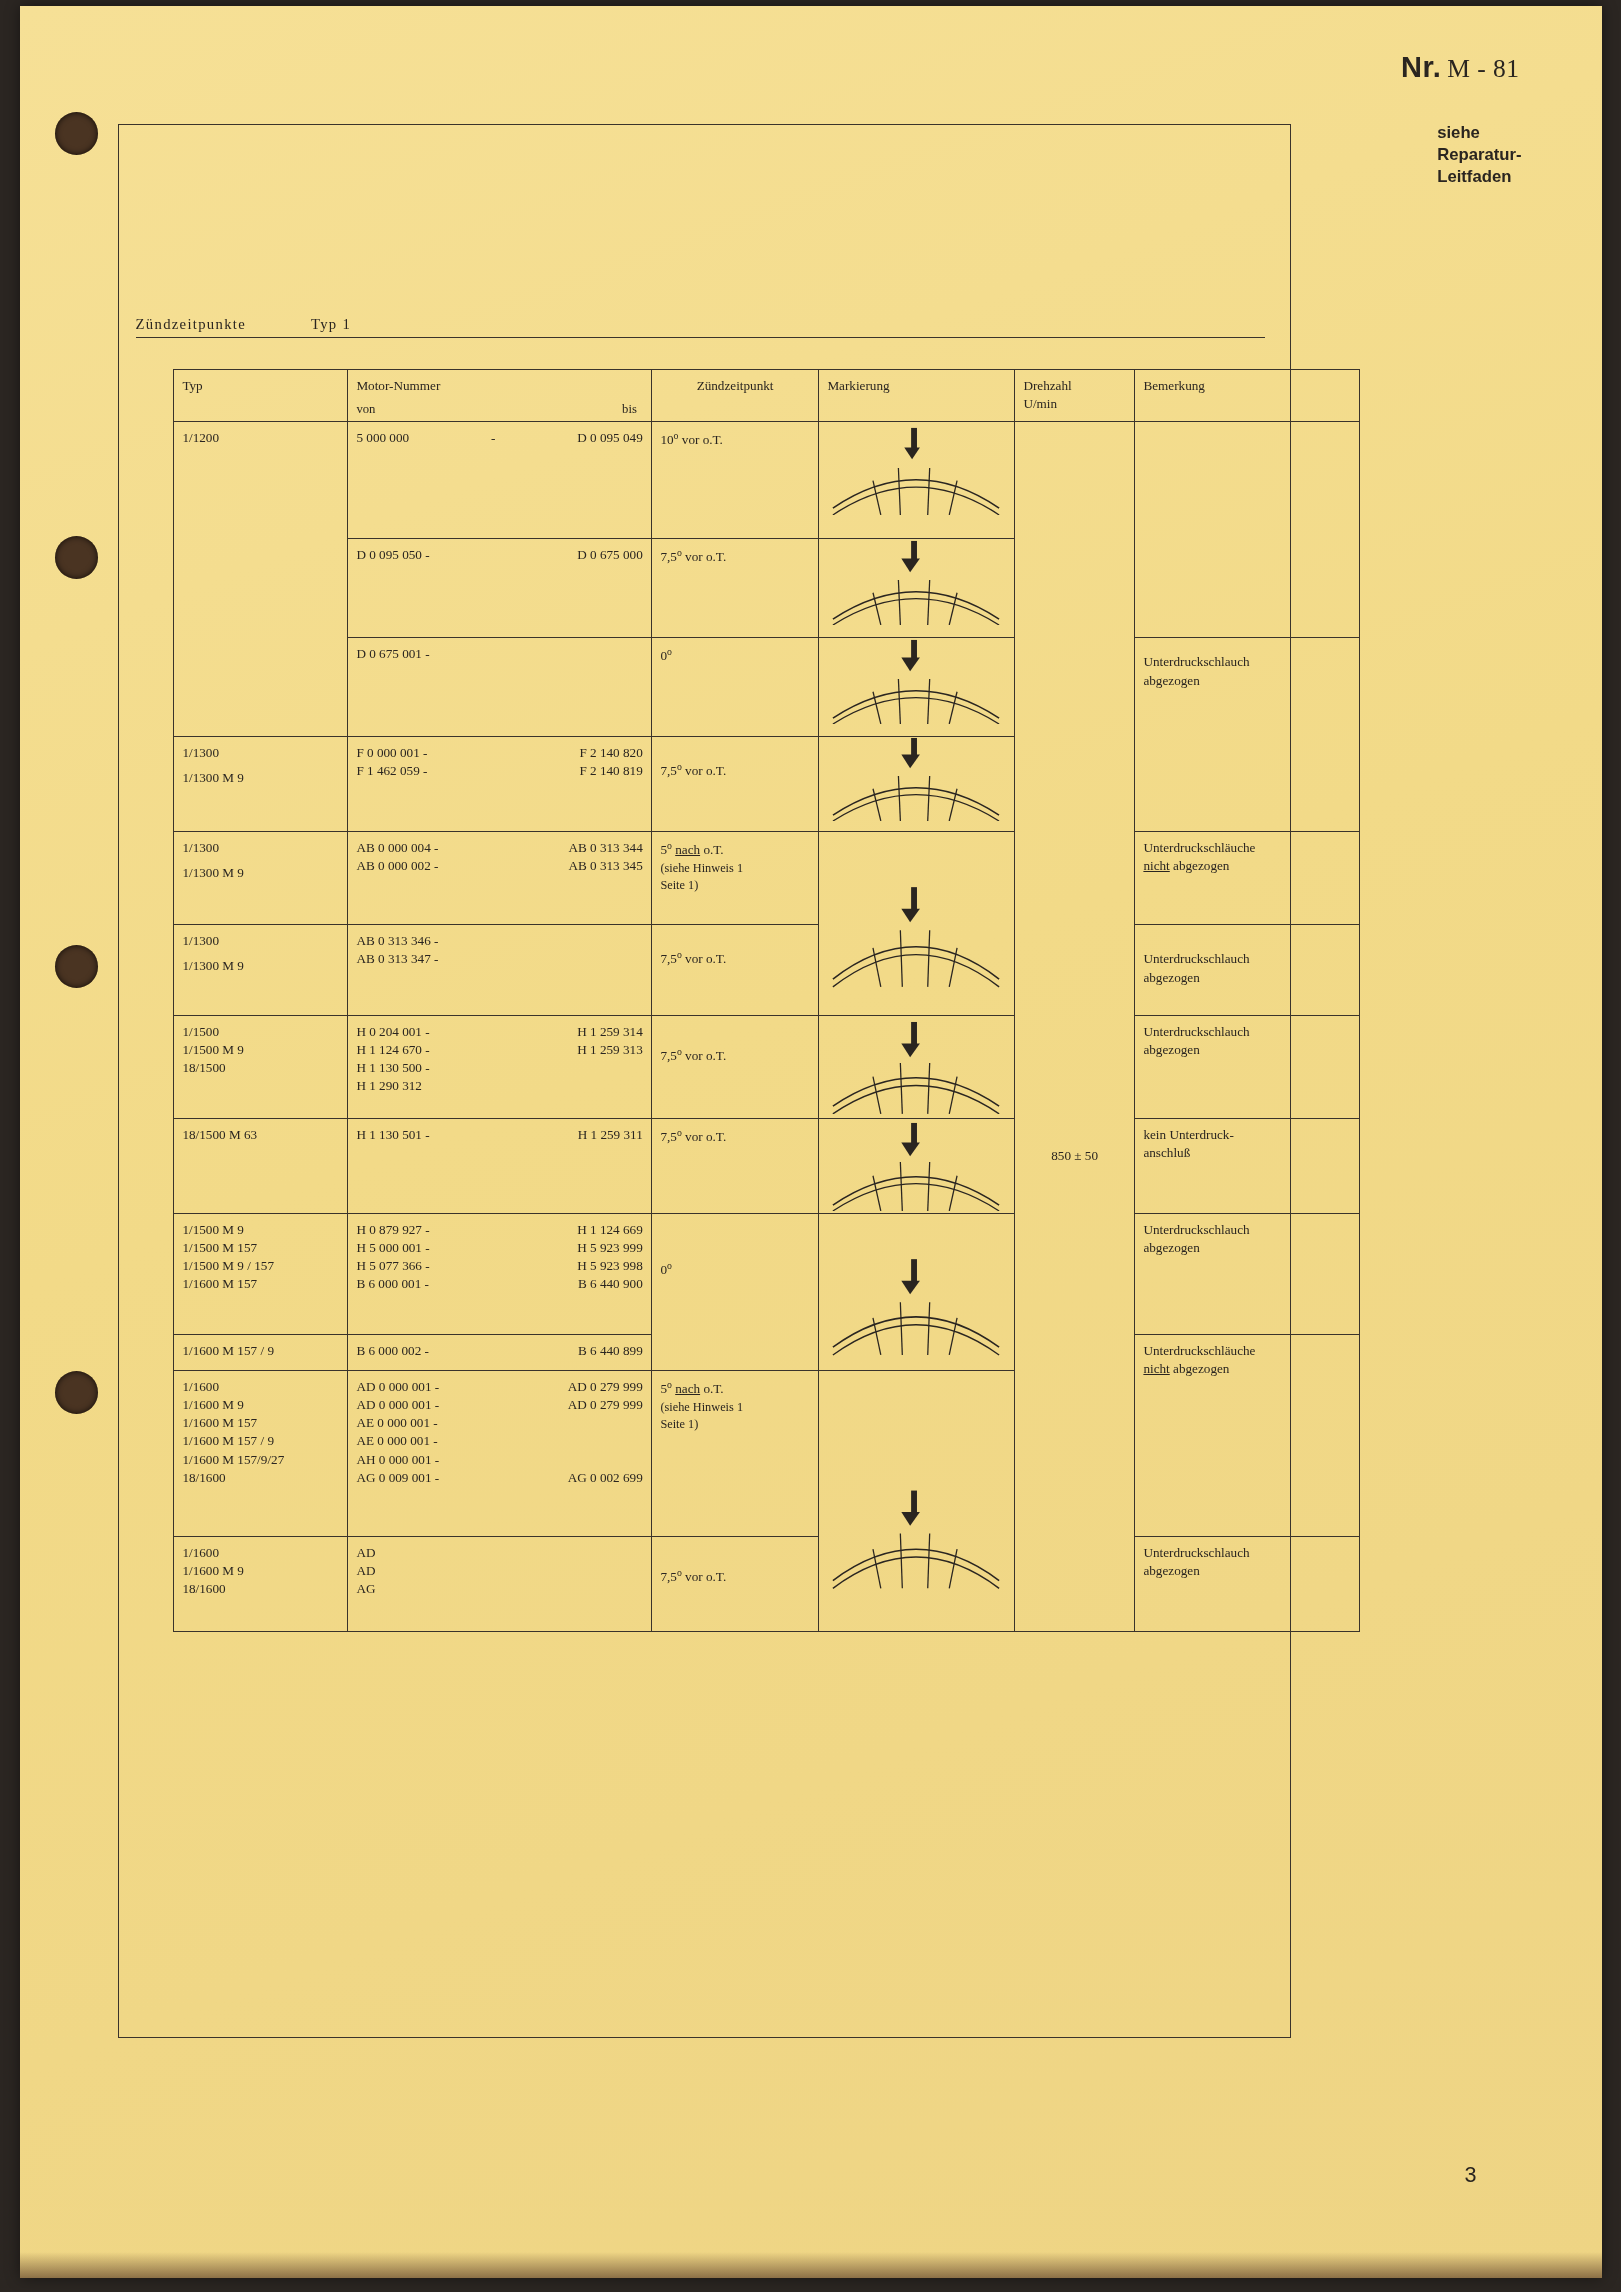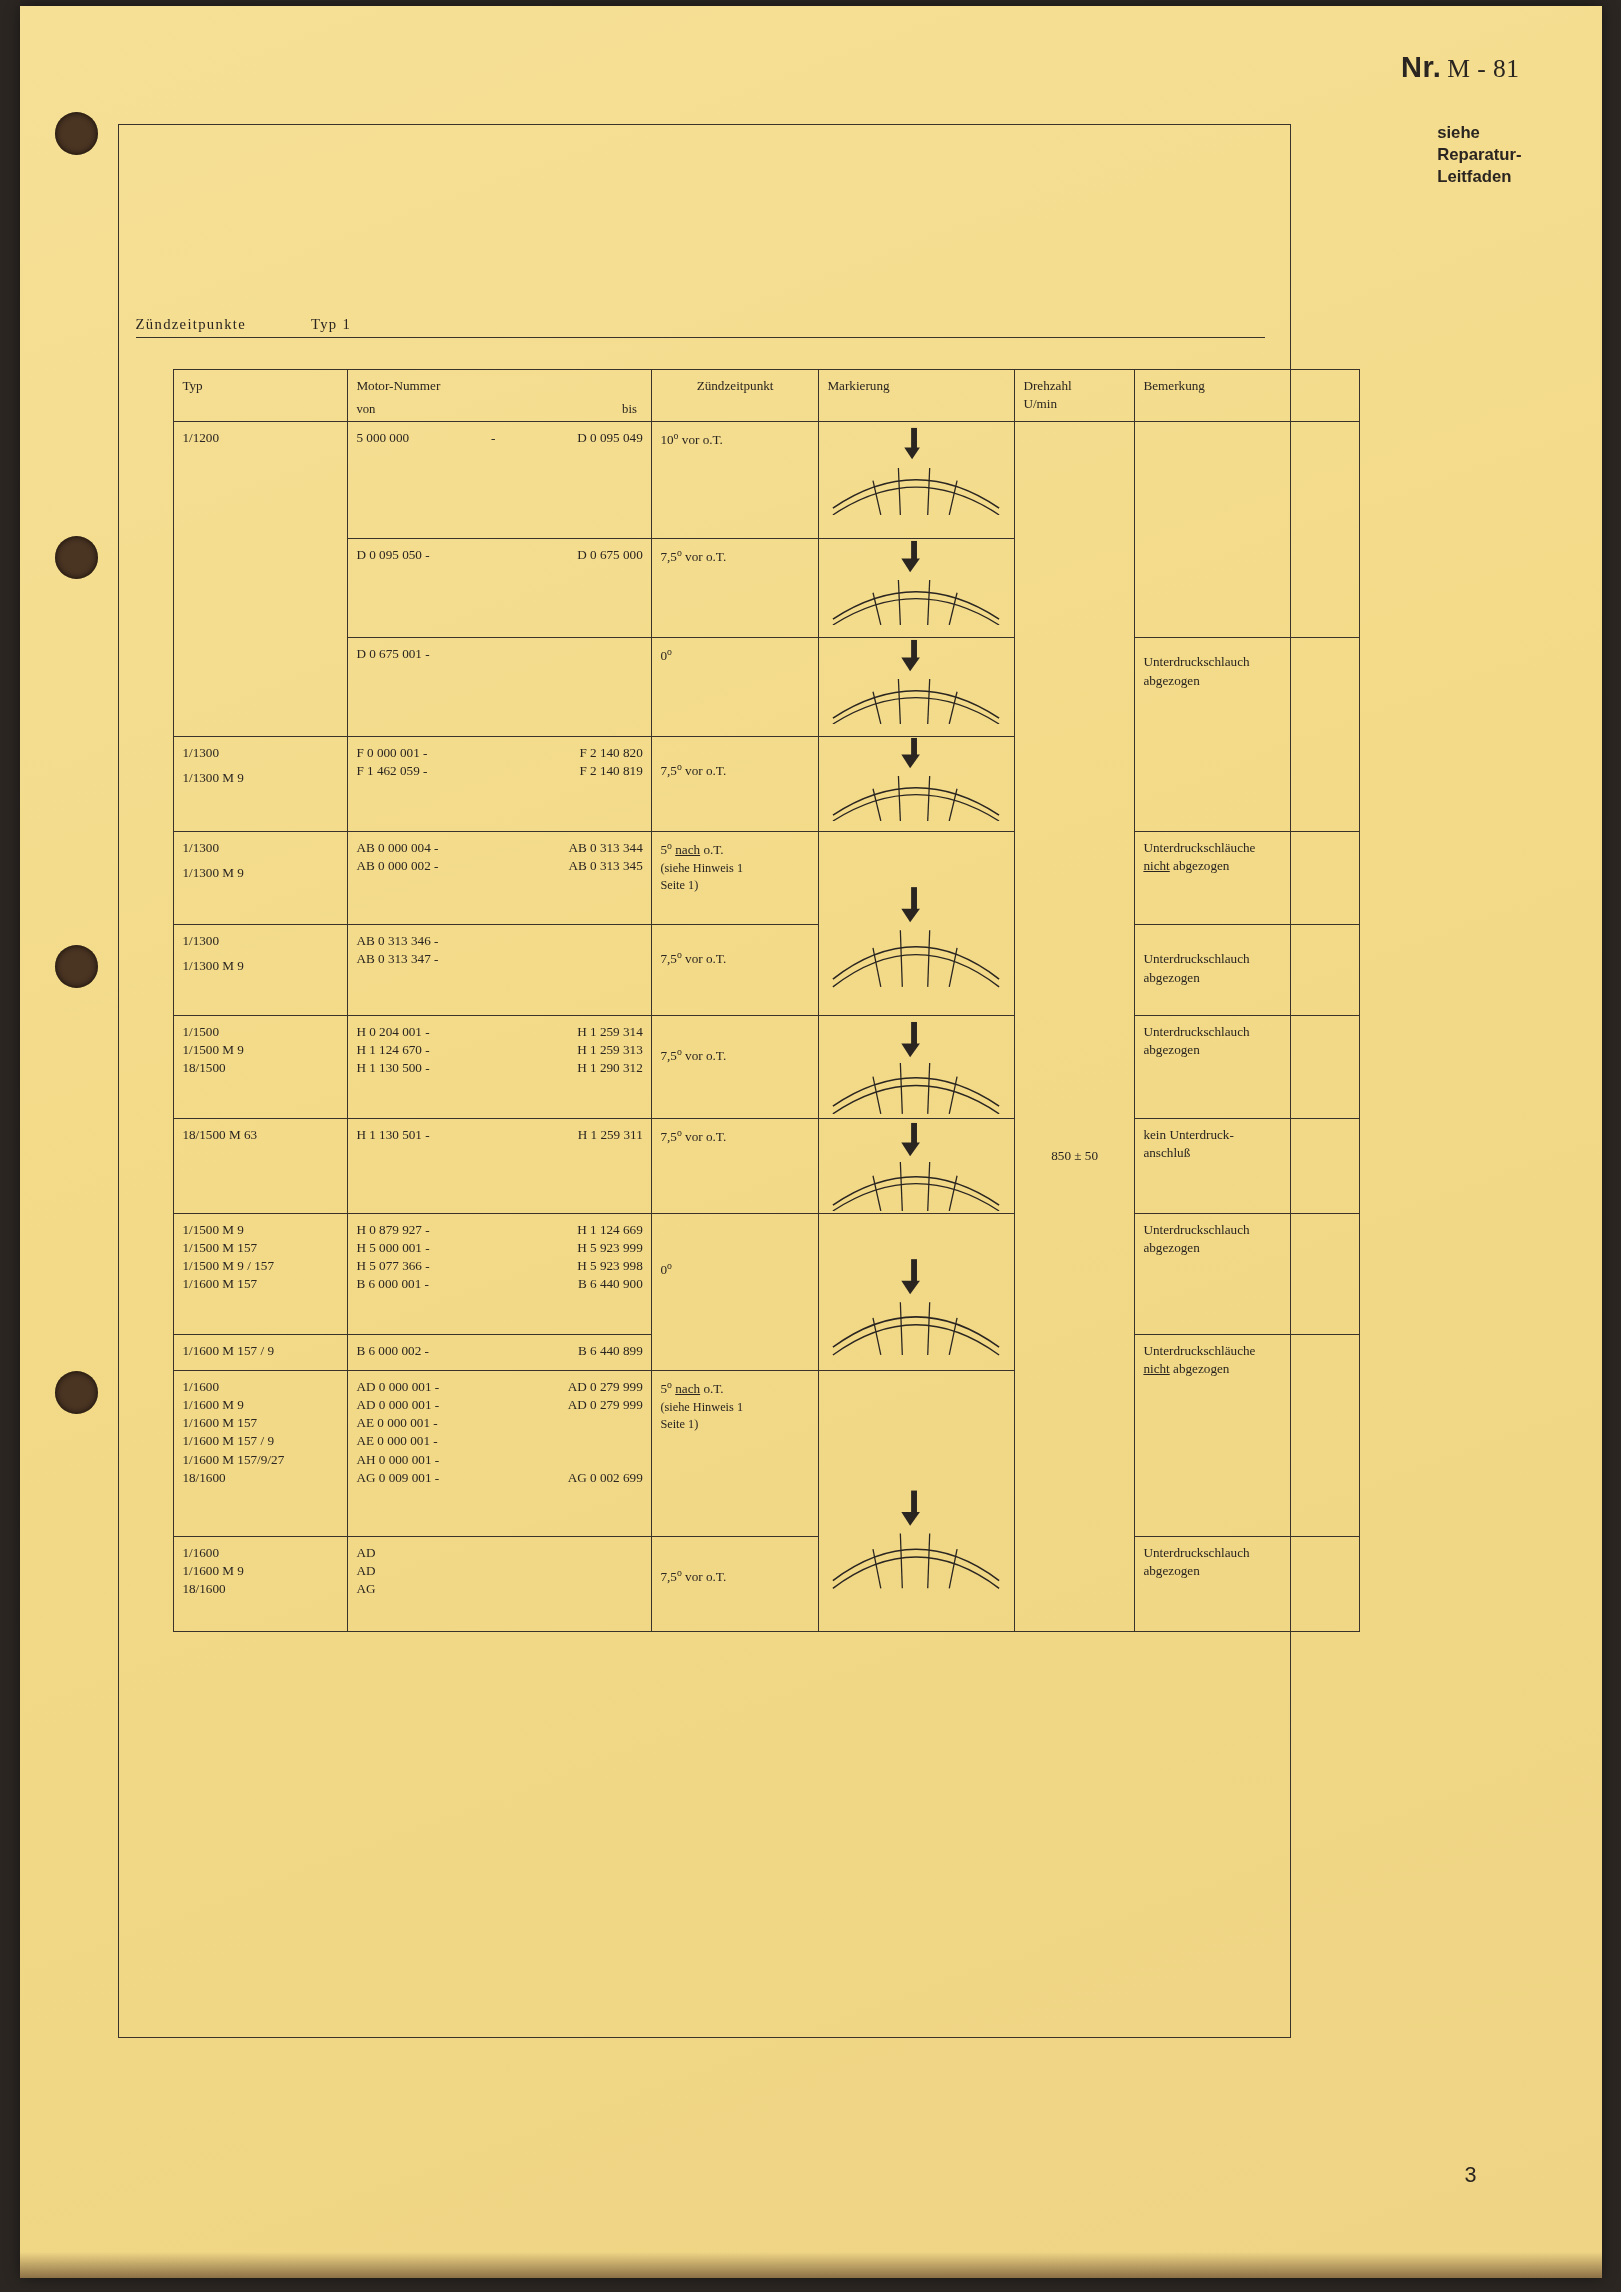--- a/index.html
+++ b/index.html
@@ -351,21 +351,21 @@
         </td>
         <td style="height:102px;">
           <div class="pad" style="display:flex;justify-content:space-between;padding-bottom:0;">
             <span>H 0 204 001 -</span>
             <span>H 1 259 314</span>
           </div>
           <div class="pad" style="display:flex;justify-content:space-between;padding:0 7.8px 0 8.8px;">
             <span>H 1 124 670 -</span>
             <span>H 1 259 313</span>
           </div>
-          <div class="pad" style="display:flex;justify-content:space-between;padding-top:0;">
+          <div class="pad" style="display:flex;justify-content:space-between;padding-top:0;flex-direction:column;">
             <span>H 1 130 500 -</span>
             <span>H 1 290 312</span>
           </div>
         </td>
         <td>
           <div class="pad nowrap" style="padding-top:29px;"><span>7,5</span><span class="sup">o</span><span> vor o.T.</span></div>
         </td>
         <td class="markcell">
           <svg class="mark" width="176" height="98" viewBox="0 0 180 100">
             <path d="M5 92 Q90 34 175 92" fill="none" stroke="#2a2520" stroke-width="1.6"></path>

